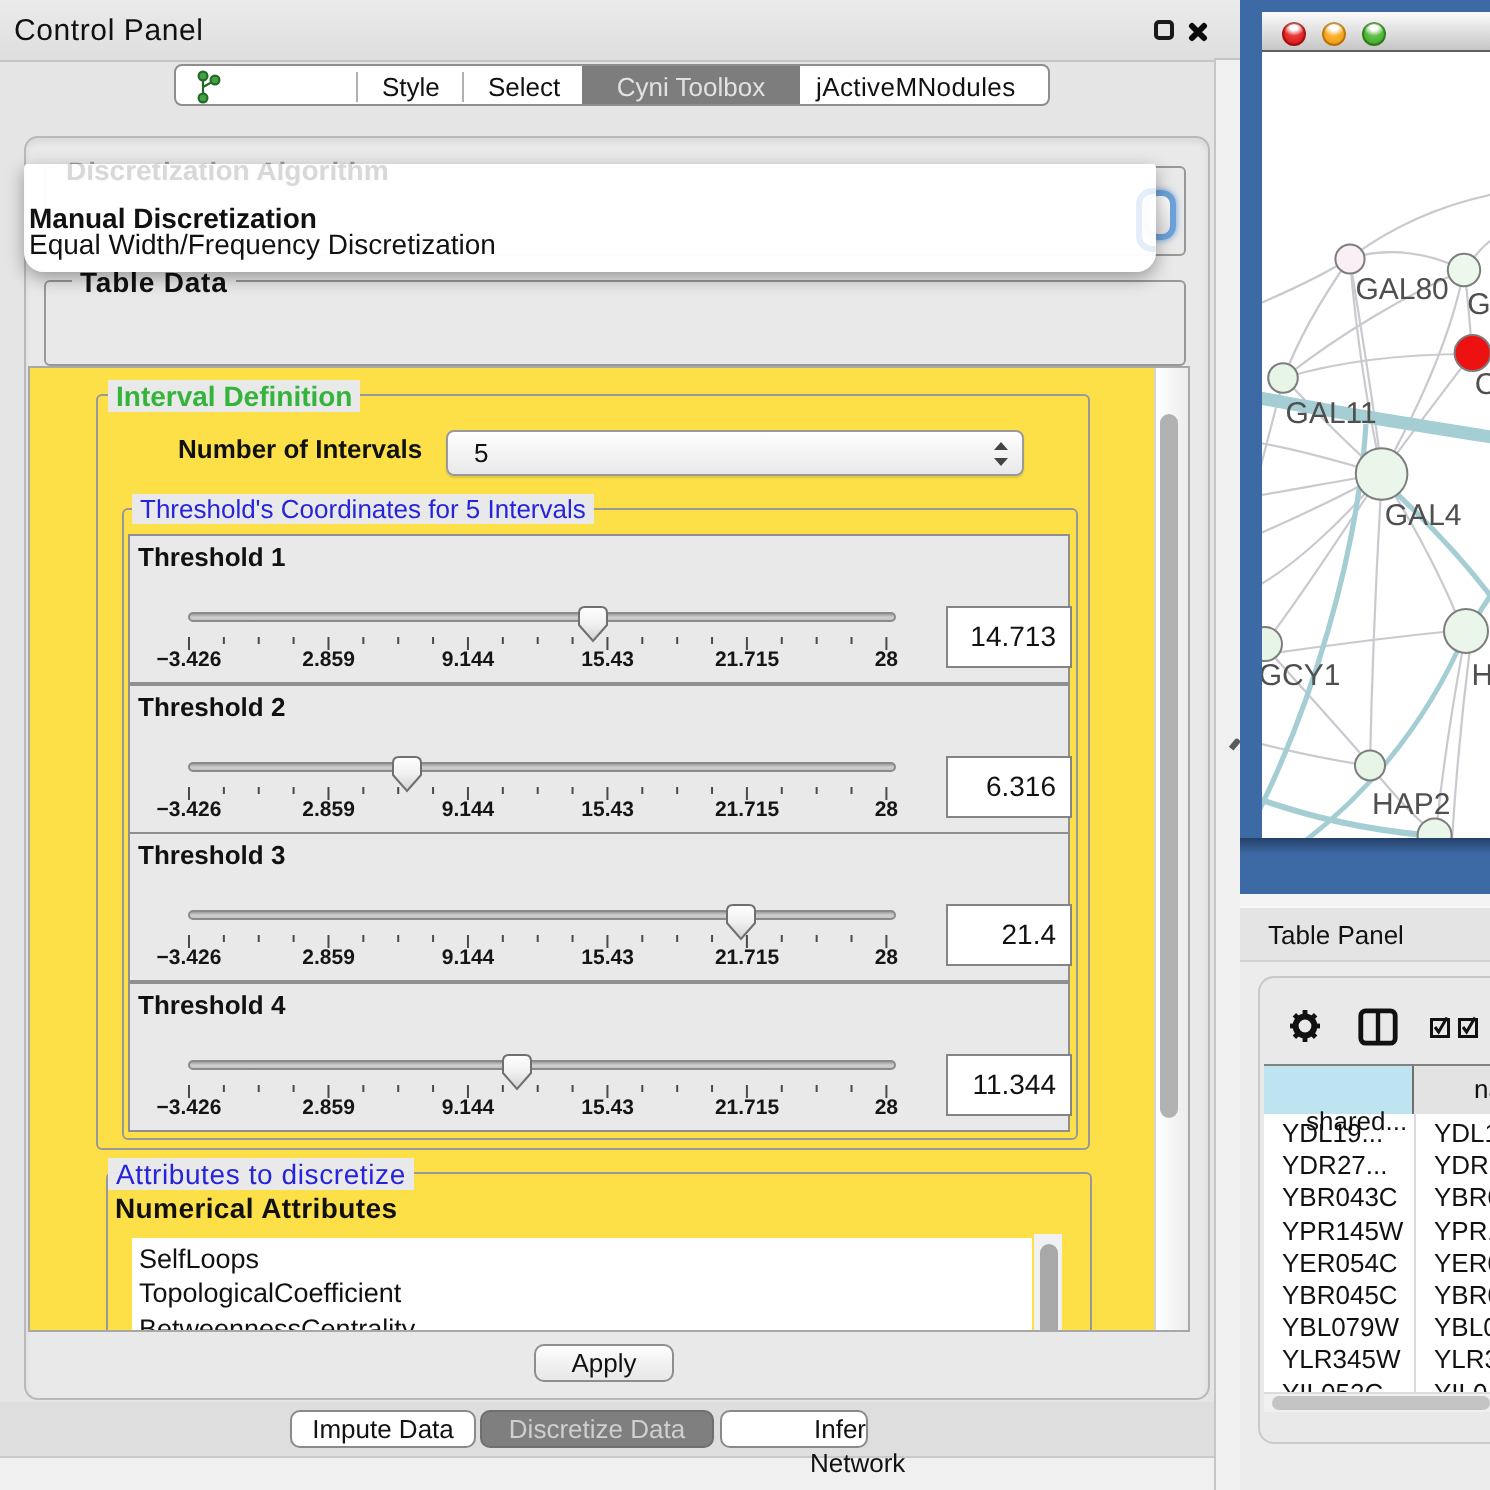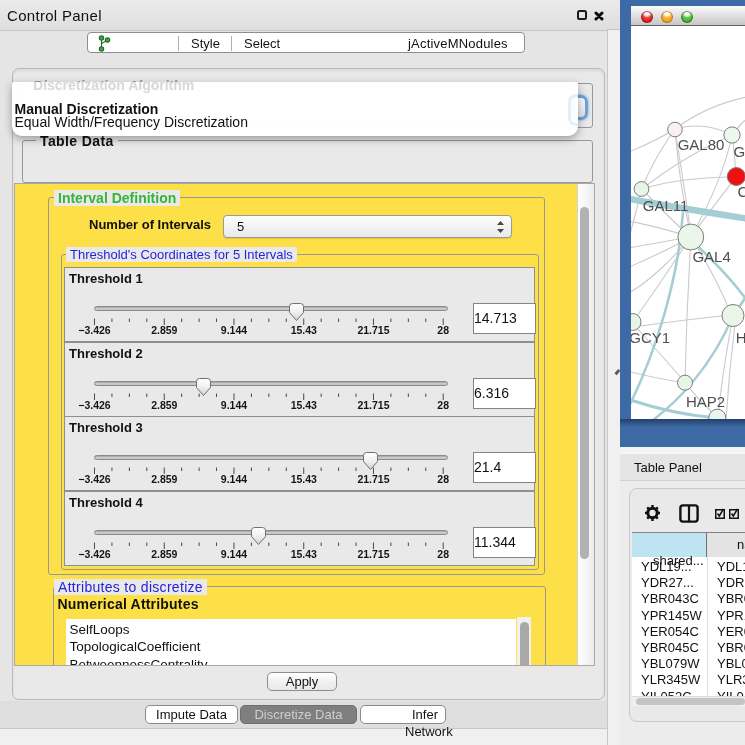--- a/index.html
+++ b/index.html
@@ -10,21 +10,21 @@
 .grplbl{position:absolute;top:-8px;background:#e9e9e9;padding:0 4px;font-size:13px;font-weight:bold;white-space:nowrap;}
 .combo{position:absolute;border:1px solid #9a9a9a;border-radius:4px;
   background:linear-gradient(#ffffff,#f4f4f4 45%,#e9e9e9);box-shadow:0 1px 1px rgba(0,0,0,0.12);}
 .combo .ctext{position:absolute;top:0;line-height:20px;font-size:13px;}
 .carr{position:absolute;top:50%;margin-top:-6px;right:6px;width:9px;height:12px;}
 .tpanel{position:absolute;left:49px;width:469px;height:73px;border:1px solid #8f8f8f;background:#e9e9e9;}
 .ttitle{position:absolute;left:4px;top:3px;font-weight:bold;font-size:13px;}
 .track{position:absolute;left:28.5px;top:38px;width:352px;height:3px;border:1px solid #8a8a8a;border-radius:3px;
   background:linear-gradient(#9e9e9e,#cfcfcf 55%,#c2c2c2);}
 .vbox{position:absolute;left:408px;top:35px;width:54px;height:29px;border:1px solid #848484;background:#fff;
-  font-size:14px;text-align:left;line-height:29px;padding-right:7px;}
+  font-size:14px;text-align:right;line-height:29px;padding-right:7px;}
 .tlbl{position:absolute;top:56px;font-size:10.5px;font-weight:bold;color:#151515;transform:translateX(-50%);}
 .thumb{position:absolute;top:34px;width:17px;height:20px;margin-left:-8px;}
 </style>
 </head>
 <body>
 <div id="app">
 
 <div class="abs" id="leftwin" style="left:0;top:0;width:610px;height:745px;background:#e5e5e5;">
 
   <div class="abs" style="left:0;top:0;width:610px;height:30px;background:linear-gradient(#ebebeb,#dedede);border-bottom:1px solid #c6c6c6;"></div>
@@ -46,20 +46,21 @@
         <circle cx="3.5" cy="3" r="2.2"></circle>
             <circle cx="3.5" cy="14" r="2.2"></circle>
             <circle cx="9.5" cy="5" r="2.2"></circle>
       </g>
     </svg>
     <div class="abs" style="left:26px;top:0;line-height:21px;margin-top:16px;">Network</div>
     <div class="abs" style="left:90px;top:3px;width:1px;height:15px;background:#b0b0b0;"></div>
     <div class="abs" style="left:103px;top:0;line-height:21px;">Style</div>
     <div class="abs" style="left:143px;top:3px;width:1px;height:15px;background:#b0b0b0;"></div>
     <div class="abs" style="left:156px;top:0;line-height:21px;">Select</div>
+    <div class="abs" style="left:203px;top:0;width:109px;height:21px;background:#7d7d7d;color:#e2e2e2;text-align:center;line-height:21px;">Cyni Toolbox</div>
     <div class="abs" style="left:312px;top:0;line-height:21px;padding-left:8px;letter-spacing:0.2px;">jActiveMNodules</div>
   </div>
 
   <div class="grp" style="left:22px;top:83px;width:569px;height:43px;">
     <span class="grplbl" style="left:7px;top:-6px;color:#9a9a9a;font-size:14px;">Discretization Algorithm</span>
   </div>
 
   <div class="abs" style="left:572px;top:95px;width:16px;height:25px;border:3px solid #6da2d9;border-radius:7px;box-shadow:0 0 3px rgba(90,150,215,0.9);background:linear-gradient(#fdfdfd,#e2e2e2);box-sizing:border-box;"></div>
 
   <div class="grp" style="left:22px;top:140px;width:569px;height:41px;">
@@ -283,21 +284,21 @@
   <div class="abs" style="left:577px;top:184px;width:16px;height:481px;background:linear-gradient(to right,#ffffff,#ececec);border-left:1px solid #d4d4d4;"></div>
   <div class="abs" style="left:580px;top:207px;width:9px;height:352px;background:#b2b2b2;border-radius:5px;"></div>
 
   <div class="abs" style="left:267px;top:672px;width:70px;height:19px;border:1px solid #8e8e8e;border-radius:5px;background:linear-gradient(#ffffff,#f1f1f1 50%,#e8e8e8);box-sizing:border-box;text-align:center;line-height:17px;font-size:13px;">Apply</div>
 
   <div class="abs" style="left:0;top:701px;width:610px;height:27px;background:#dedede;"></div>
   <div class="abs" style="left:0;top:728px;width:610px;height:17px;background:#f0f0f0;border-top:1px solid #cacaca;"></div>
 
   <div class="abs" style="left:145px;top:705px;width:93px;height:19px;border:1px solid #8a8a8a;border-radius:5px;background:#fff;box-sizing:border-box;text-align:center;line-height:17px;">Impute Data</div>
   <div class="abs" style="left:240px;top:705px;width:117px;height:19px;border:1px solid #6f6f6f;border-radius:5px;background:#7f7f7f;box-sizing:border-box;text-align:center;line-height:17px;color:#cfcfcf;">Discretize Data</div>
-  <div class="abs" style="left:360px;top:705px;width:86px;height:19px;border:1px solid #8a8a8a;border-radius:5px;background:#fff;box-sizing:border-box;text-align:center;line-height:17px;padding-left:44px;">Infer Network</div>
+  <div class="abs" style="left:360px;top:705px;width:74px;height:19px;border:1px solid #8a8a8a;border-radius:5px;background:#fff;box-sizing:border-box;text-align:right;line-height:17px;padding-left:44px;">Infer Network</div>
 
   <div class="abs" id="popup" style="left:12px;top:82px;width:566px;height:54px;background:rgba(255,255,255,0.97);border-radius:2px 2px 10px 10px;box-shadow:0 3px 9px rgba(0,0,0,0.35);overflow:hidden;">
     <div class="abs" style="left:21px;top:-5px;color:#d8d8d8;font-size:14px;font-weight:bold;">Discretization Algorithm</div>
     <div class="abs" style="left:556px;top:12px;width:14px;height:26px;border:3px solid #6da2d9;border-radius:8px;opacity:0.18;"></div>
     <div class="abs" style="left:2.5px;top:19px;font-weight:bold;font-size:14px;">Manual Discretization</div>
     <div class="abs" style="left:2.5px;top:32px;font-size:14px;">Equal Width/Frequency Discretization</div>
   </div>
 </div>
 
 <div class="abs" style="left:607px;top:30px;width:1px;height:715px;background:#c6c6c6;"></div>

